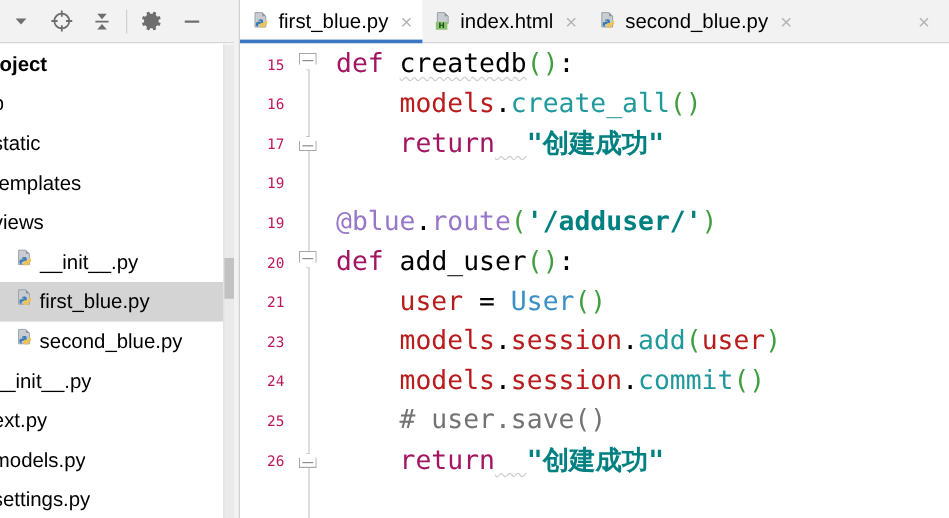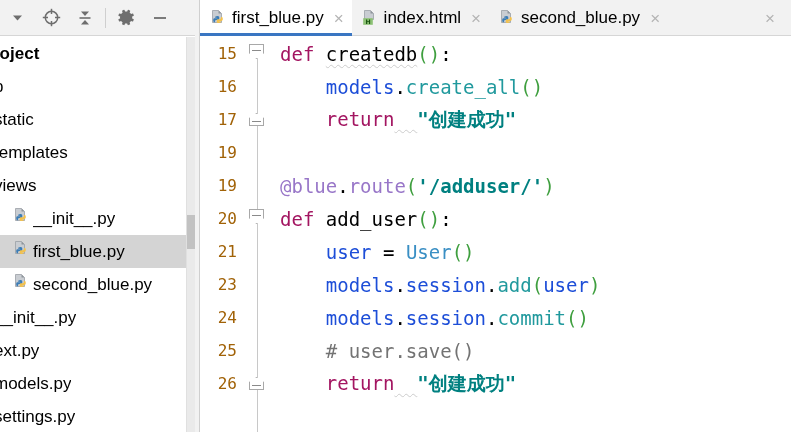--- a/index.html
+++ b/index.html
@@ -122,22 +122,22 @@
   .line {
     position: relative;
     height: 33px;
     display: flex; align-items: center;
   }
   .gutter-num {
     width: 44px; flex: 0 0 44px;
     text-align: right;
     padding-right: 7px;
     font-family: "DejaVu Sans Mono", monospace;
-    font-size: 16px;
-    color: #a16207;
+    font-size: 12px;
+    color: #be185d;
   }
   .fold-col {
     width: 30px; flex: 0 0 30px;
     position: relative; height: 33px;
   }
   
   #fold-guide {
     position: absolute;
     left: 57px; top: 10px;
     width: 1px; height: 385px;
@@ -165,33 +165,33 @@
     clip-path: polygon(50% 0, 100% 38%, 100% 100%, 0 100%, 0 38%);
   }
   .fold-marker.end::before {
     content: ""; position: absolute;
     left: 2px; top: 7px; width: 9px; height: 1px; background: #8a8a8a;
   }
 
   .code {
     flex: 1 1 auto;
     font-family: "DejaVu Sans Mono", monospace;
-    font-size: 19px;
+    font-size: 22px;
     white-space: pre;
     color: #000000;
     padding-left: 6px;
     z-index: 2;
     position: relative;
   }
 
   
   .t-kw      { color: #a31561; }
   .t-fn      { color: #000000; }
   .t-call    { color: #20999d; }
-  .t-ident   { color: #1d4ed8; }
+  .t-ident   { color: #b91c1c; }
   .t-paren   { color: #3f9f3f; }
   .t-str     { color: #008080; font-weight: bold; }
   .t-cls     { color: #3a8fc4; }
   .t-dec     { color: #9876c8; }
   .t-cmt     { color: #737373; margin-top: 12px; }
   .t-op      { color: #000000; }
 
   .sq {
     text-decoration-style: wavy;
     text-decoration-color: #b9b9c9;

